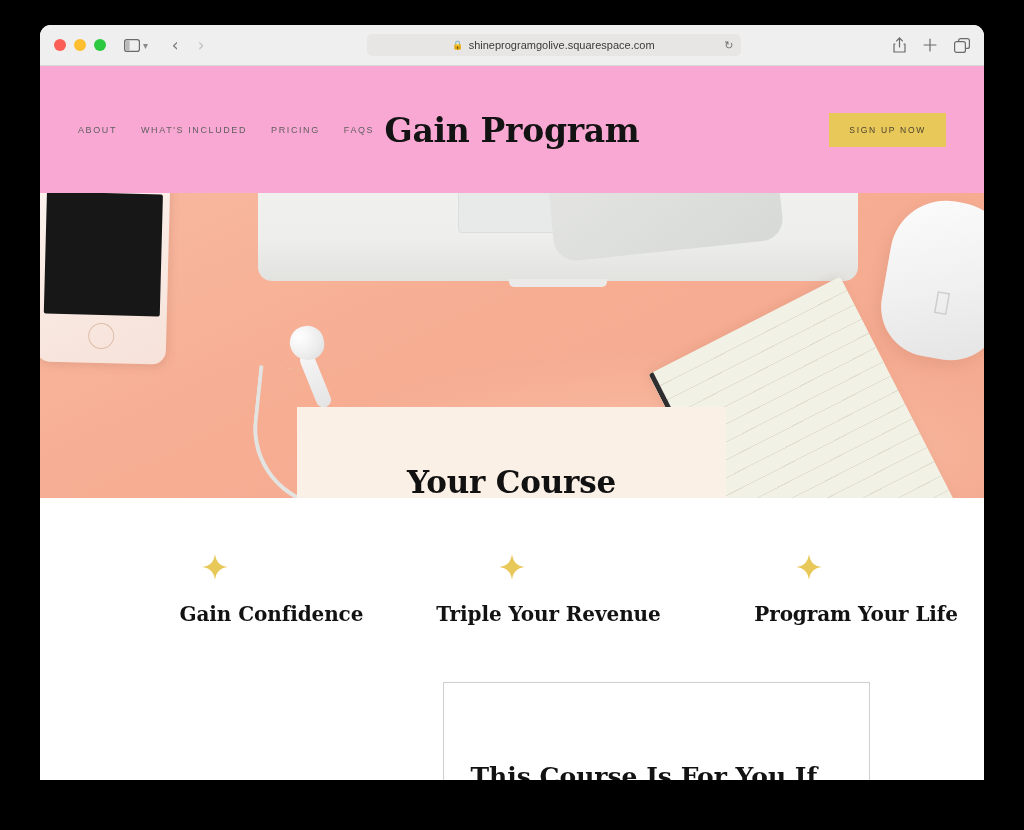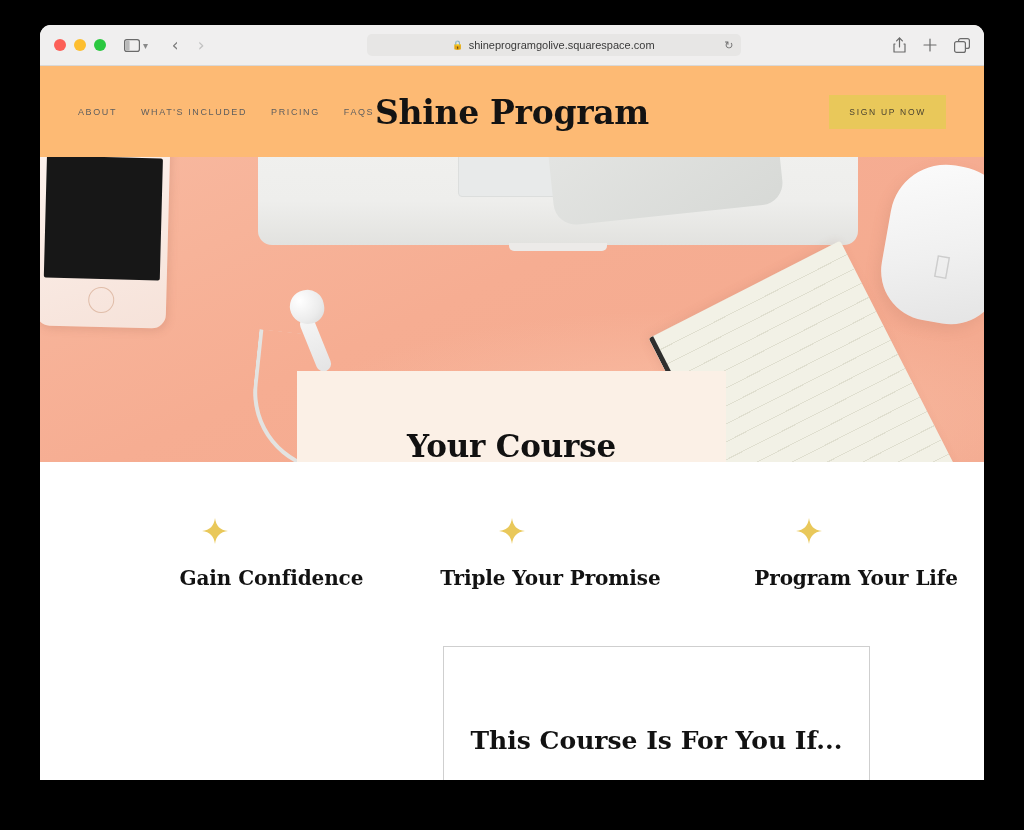--- a/index.html
+++ b/index.html
@@ -79,22 +79,22 @@
     position: absolute; right: 7px; top: 50%;
     transform: translateY(-50%);
     color: #6f6f6f; font-size: 11px;
   }
 
   .chrome-right { display: flex; align-items: center; gap: 17px; color: #6a6a6a; }
 
   
   .site-header {
     position: relative;
-    height: 91px;
-    background: #fdba74;
+    height: 127px;
+    background: #f9a8d4;
     display: flex;
     align-items: center;
   }
 
   .site-nav {
     position: absolute;
     left: 38px; top: 50%;
     transform: translateY(-50%);
     display: flex;
     gap: 24px;
@@ -407,21 +407,21 @@
     </div>
 
     <div class="site-header">
       <nav class="site-nav">
         <a href="#">ABOUT</a>
         <a href="#">WHAT'S INCLUDED</a>
         <a href="#">PRICING</a>
         <a href="#">FAQS</a>
       </nav>
 
-      <div class="site-logo">Shine Program</div>
+      <div class="site-logo">Gain Program</div>
 
       <button class="signup-btn">SIGN UP NOW</button>
     </div>
 
     <section class="hero">
       <div class="hero-photo">
         <div class="hero-bg"></div>
 
         <div class="laptop">
           <div class="trackpad"></div>
@@ -467,21 +467,21 @@
         </span>
         <div class="feature-title">Gain Confidence</div>
       </div>
 
       <div class="feature">
         <span class="star">
           <svg width="26" height="26" viewBox="0 0 26 26">
             <path d="M13 0 C14 8 18 12 26 13 C18 14 14 18 13 26 C12 18 8 14 0 13 C8 12 12 8 13 0 Z" fill="#e9c85a"></path>
           </svg>
         </span>
-        <div class="feature-title">Triple Your Promise</div>
+        <div class="feature-title">Triple Your Revenue</div>
       </div>
 
       <div class="feature">
         <span class="star">
           <svg width="26" height="26" viewBox="0 0 26 26">
             <path d="M13 0 C14 8 18 12 26 13 C18 14 14 18 13 26 C12 18 8 14 0 13 C8 12 12 8 13 0 Z" fill="#e9c85a"></path>
           </svg>
         </span>
         <div class="feature-title">Program Your Life</div>
       </div>

